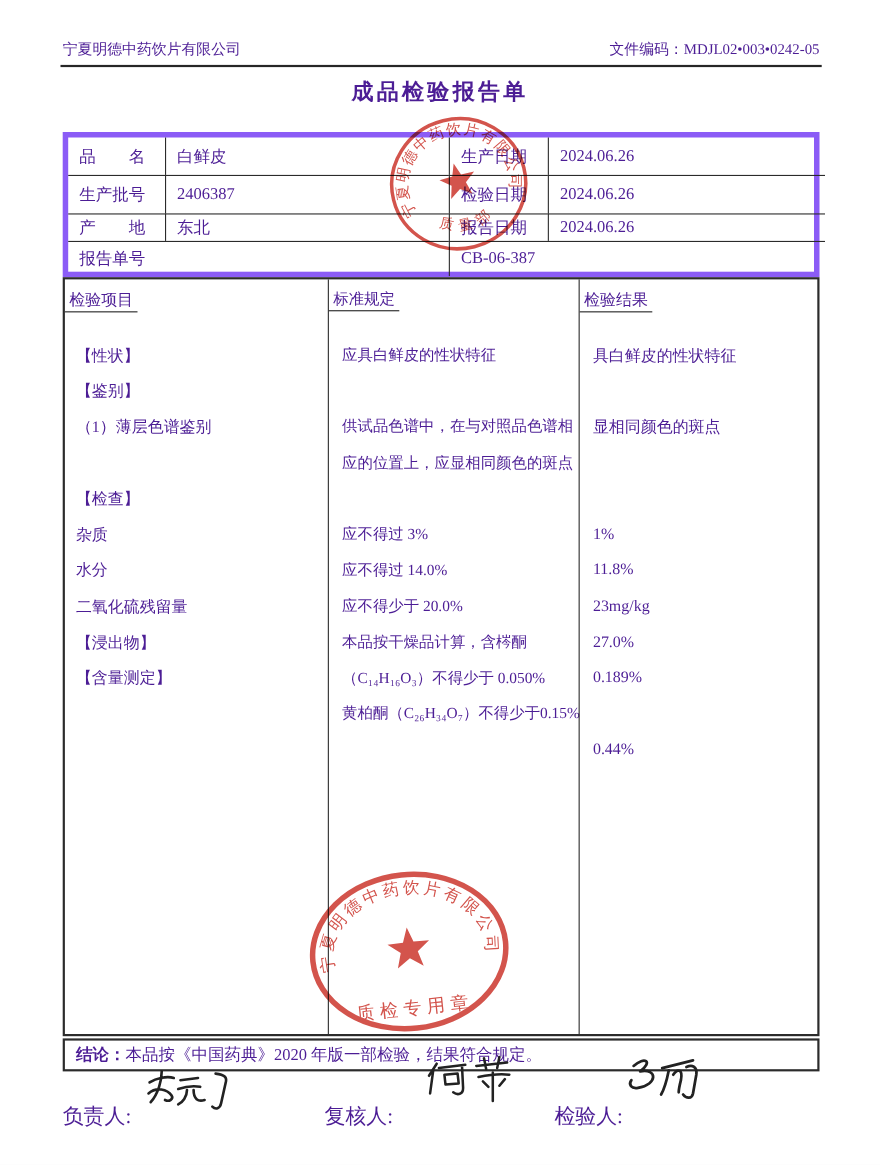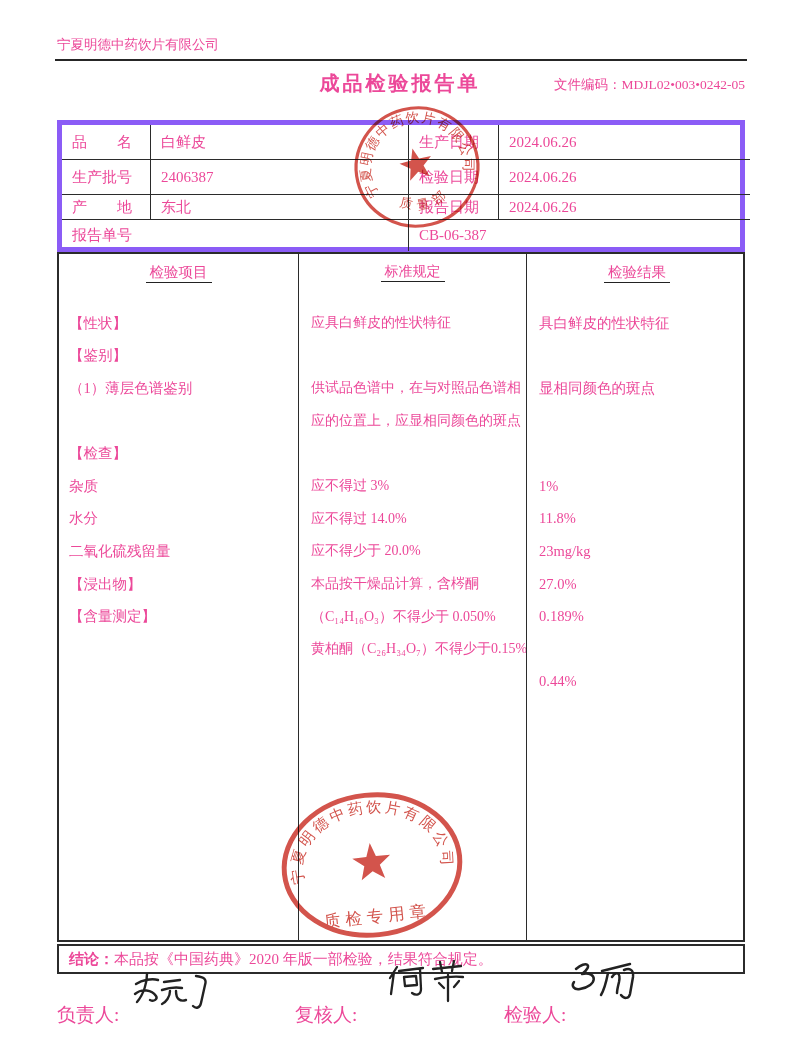--- a/index.html
+++ b/index.html
@@ -1,41 +1,41 @@
 <!DOCTYPE html>
 <html><head>
 <meta charset="utf-8">
 <style>
   html,body{margin:0;padding:0;background:#e8e8e8;}
   .page{
     position:relative;width:800px;height:1059px;margin:0 auto;background:#ffffff;
-    font-family:"Liberation Serif","DejaVu Serif",serif;color:#ec4899;overflow:hidden;
+    font-family:"Liberation Serif","DejaVu Serif",serif;color:#4c1d95;overflow:hidden;
   }
   
   .hdr-company{position:absolute;left:57px;top:36px;font-size:13.5px;white-space:nowrap;}
-  .hdr-code{position:absolute;right:55px;top:36px;font-size:13.5px;white-space:nowrap;margin-top:40px;}
+  .hdr-code{position:absolute;right:55px;top:36px;font-size:13.5px;white-space:nowrap;}
   .hdr-rule{position:absolute;left:55px;top:59px;width:692px;height:2px;background:#262626;}
   .doc-title{position:absolute;left:0;top:70px;width:800px;text-align:center;
     font-size:20px;font-weight:bold;letter-spacing:3px;}
   
   .info-table{position:absolute;left:57px;top:120px;width:688px;height:132px;
     border:5px solid #8b5cf6;box-sizing:border-box;display:grid;
     grid-template-columns:88px 258px 90px 252px;
     grid-template-rows:34px 35px 25px 32px;font-size:15px;}
   .cell{display:flex;align-items:center;padding-left:10px;box-sizing:border-box;
     white-space:nowrap;overflow:visible;}
   .bl{border-left:1.5px solid #2b2b2b;}
   .bt{border-top:1.5px solid #2b2b2b;}
   .span2{grid-column:span 2;text-align:right;}
   
   .insp-table{position:absolute;left:57px;top:252px;width:688px;height:690px;
     border:2px solid #2b2b2b;box-sizing:border-box;display:grid;
     grid-template-columns:239px 228px 221px;font-size:14.5px;}
   .insp-col{box-sizing:border-box;padding-top:9px;}
-  .insp-head{text-align:center;height:22px;}
+  .insp-head{height:22px;}
   .insp-head span{border-bottom:1.5px solid #222;padding:0 4px 2px 4px;}
   .lines{margin-top:22px;}
   .line{height:32.6px;display:flex;align-items:center;white-space:nowrap;}
   .col-item .line{padding-left:10px;}
   .col-std{font-size:14px;}
   .col-std .line{padding-left:12px;}
   .col-res .line{padding-left:12px;}
   
   .conclusion{position:absolute;left:57px;top:944px;width:688px;height:30px;
     border:2px solid #2b2b2b;box-sizing:border-box;display:flex;align-items:center;

